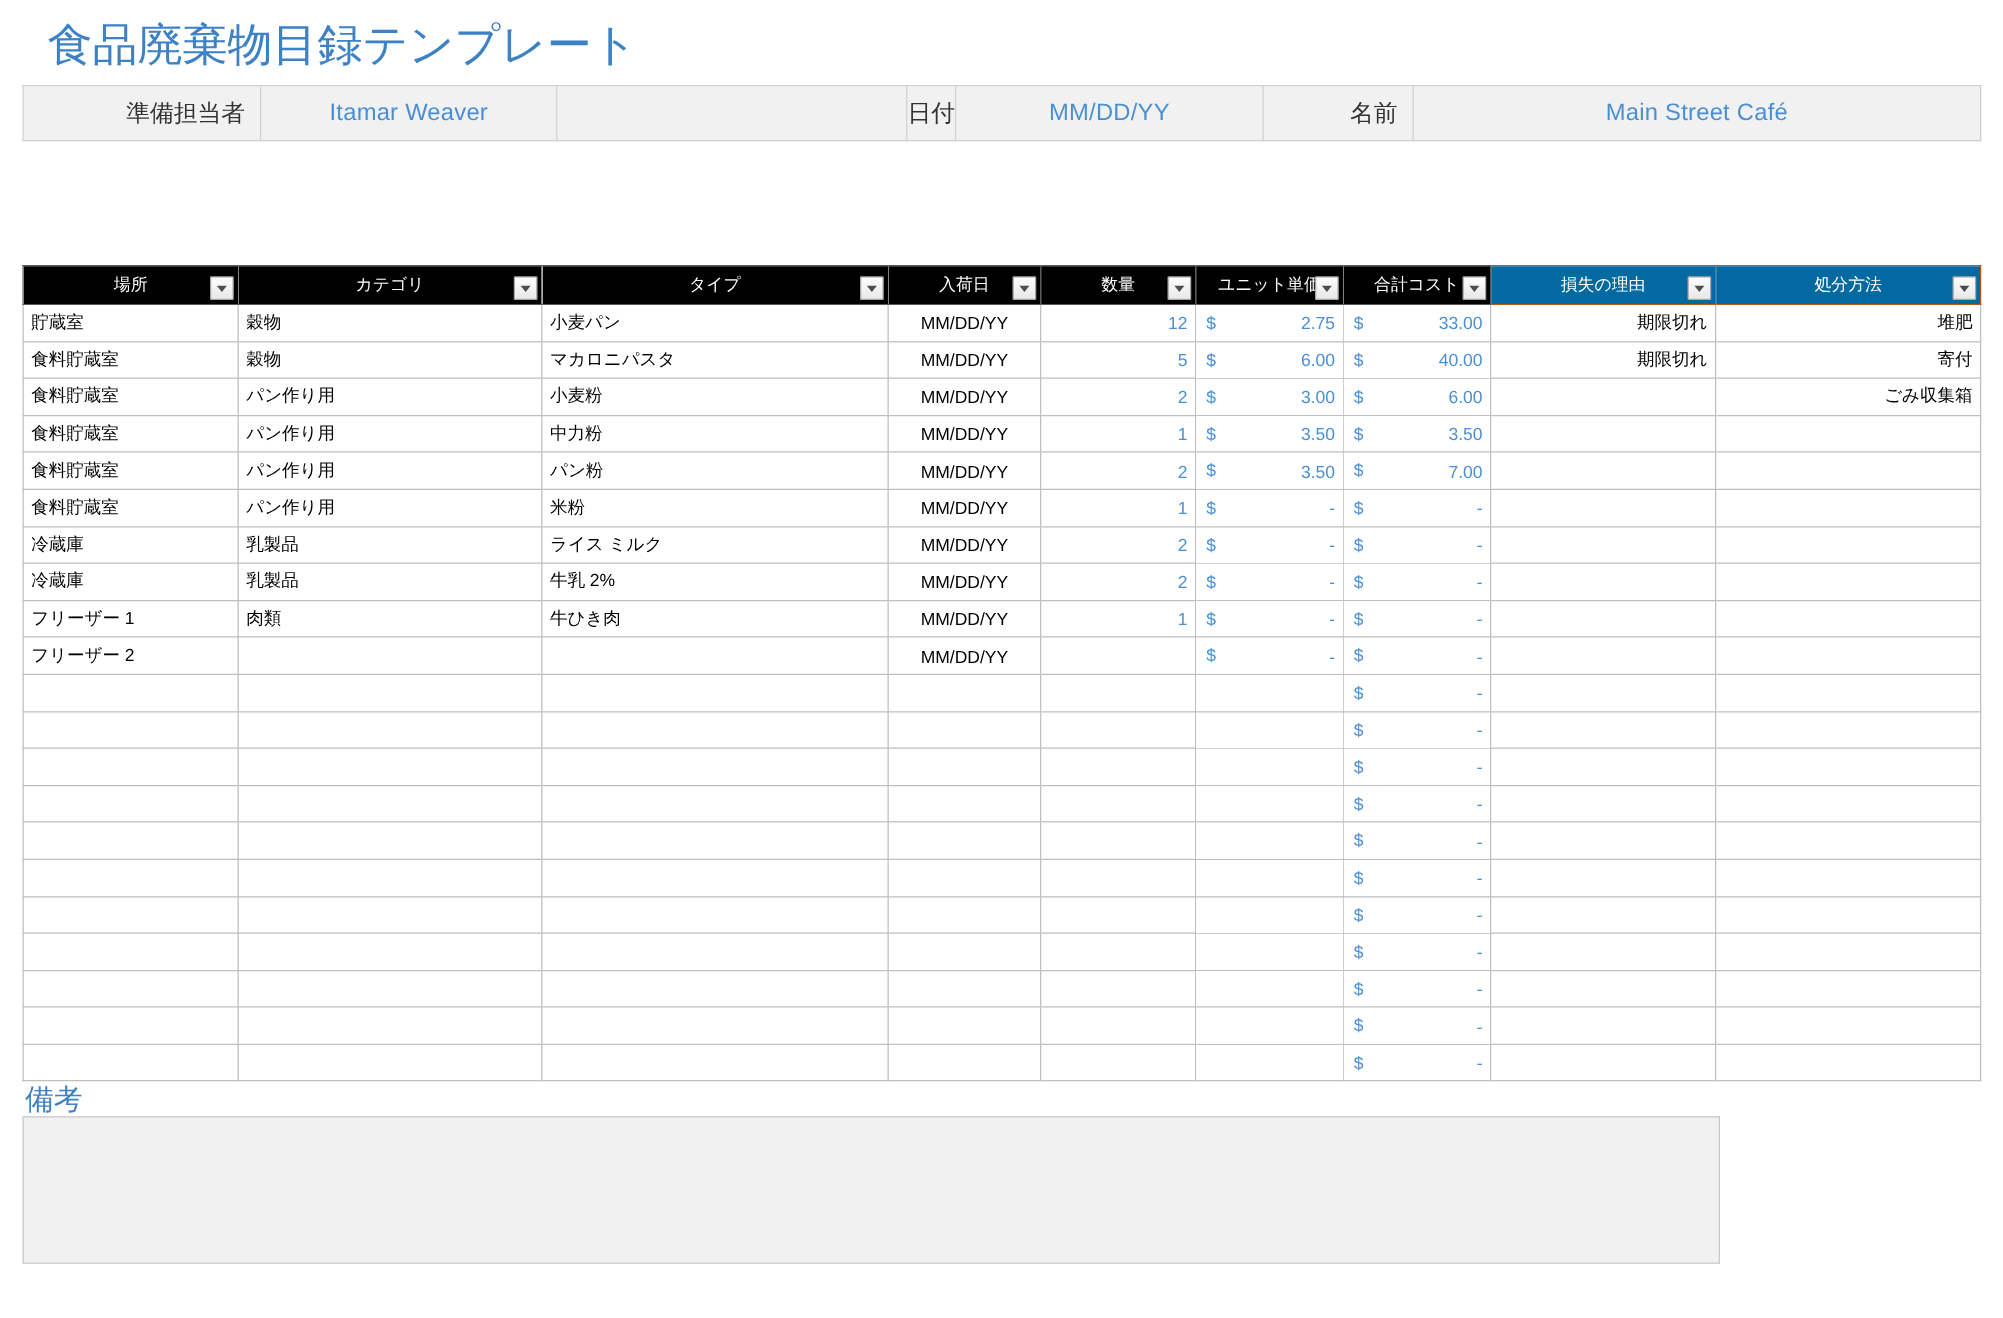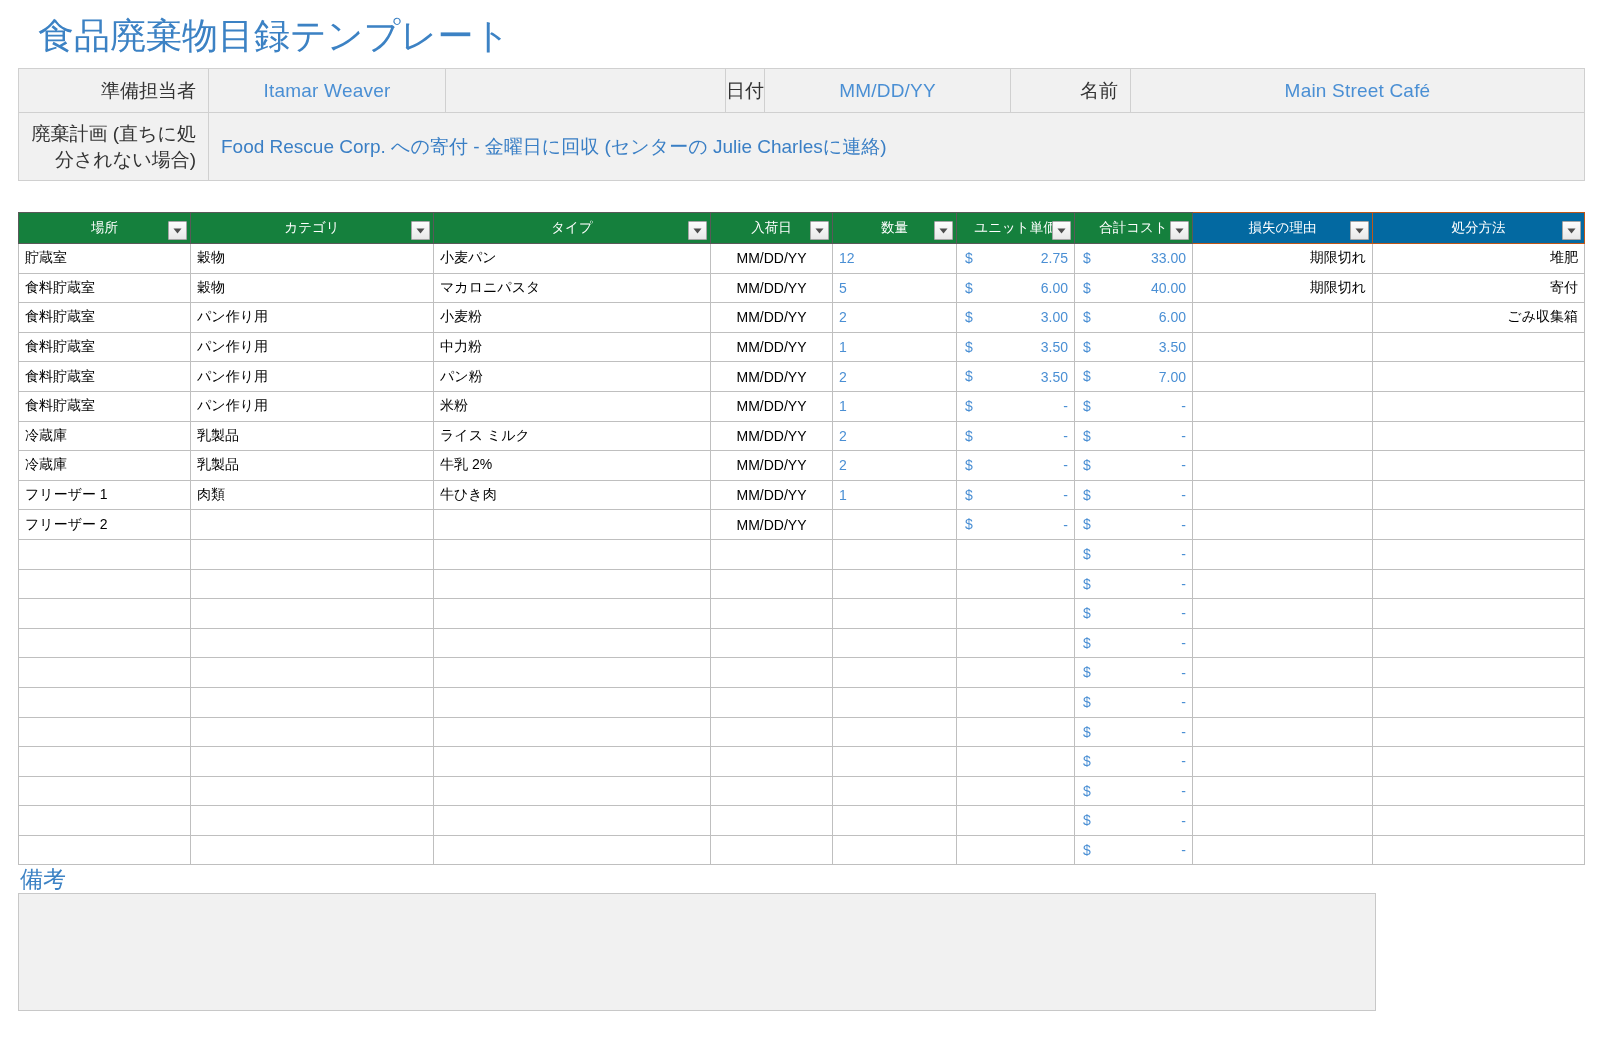--- a/index.html
+++ b/index.html
@@ -75,21 +75,21 @@
   
   .grid {
     position: absolute;
     left: 18px;
     top: 212px;
     width: 1566px;
     border-collapse: collapse;
     table-layout: fixed;
   }
   .grid th {
-    background: #15803d;
+    background: #000000;
     color: #FFFFFF;
     font-size: 13.5px;
     font-weight: normal;
     height: 30px;
     padding: 0;
     border: 1px solid #595959;
     position: relative;
     text-align: center;
     vertical-align: middle;
   }
@@ -117,21 +117,21 @@
     height: 28.6px;
     padding: 0 6px;
     font-size: 14px;
     background: #FFFFFF;
     vertical-align: middle;
     white-space: nowrap;
     overflow: hidden;
   }
   .c-text   { text-align: left;   color: #000000; padding-left: 8px; }
   .c-date   { text-align: center; color: #000000; }
-  .c-qty    { text-align: left; color: #4A8FD4; }
+  .c-qty    { text-align: right; color: #4A8FD4; }
   .c-money  { text-align: right;  color: #4A8FD4; padding-right: 8px; position: relative; }
   .c-money .dollar {
     position: absolute;
     left: 8px;
     top: 0;
     line-height: 28.6px;
   }
   .c-peach  { background: #FBE2D5; text-align: right; color: #000000; padding-left: 8px; }
 
   
@@ -171,24 +171,20 @@
   <tbody>
     <tr class="row-1">
       <td class="info-label">準備担当者</td>
       <td class="info-value">Itamar Weaver</td>
       <td class="info-label"></td>
       <td class="info-label" style="padding:0">日付</td>
       <td class="info-value">MM/DD/YY</td>
       <td class="info-label">名前</td>
       <td class="info-value">Main Street Café</td>
     </tr>
-    <tr class="row-2">
-      <td class="plan-label">廃棄計画 (直ちに処分されない場合)</td>
-      <td class="plan-value" colspan="6">Food Rescue Corp. への寄付 - 金曜日に回収 (センターの Julie Charlesに連絡)</td>
-    </tr>
   </tbody>
 </table>
 
 <table class="grid">
   <colgroup>
     <col style="width:172px">
       <col style="width:243px">
       <col style="width:277px">
     <col style="width:122px">
       <col style="width:124px">

